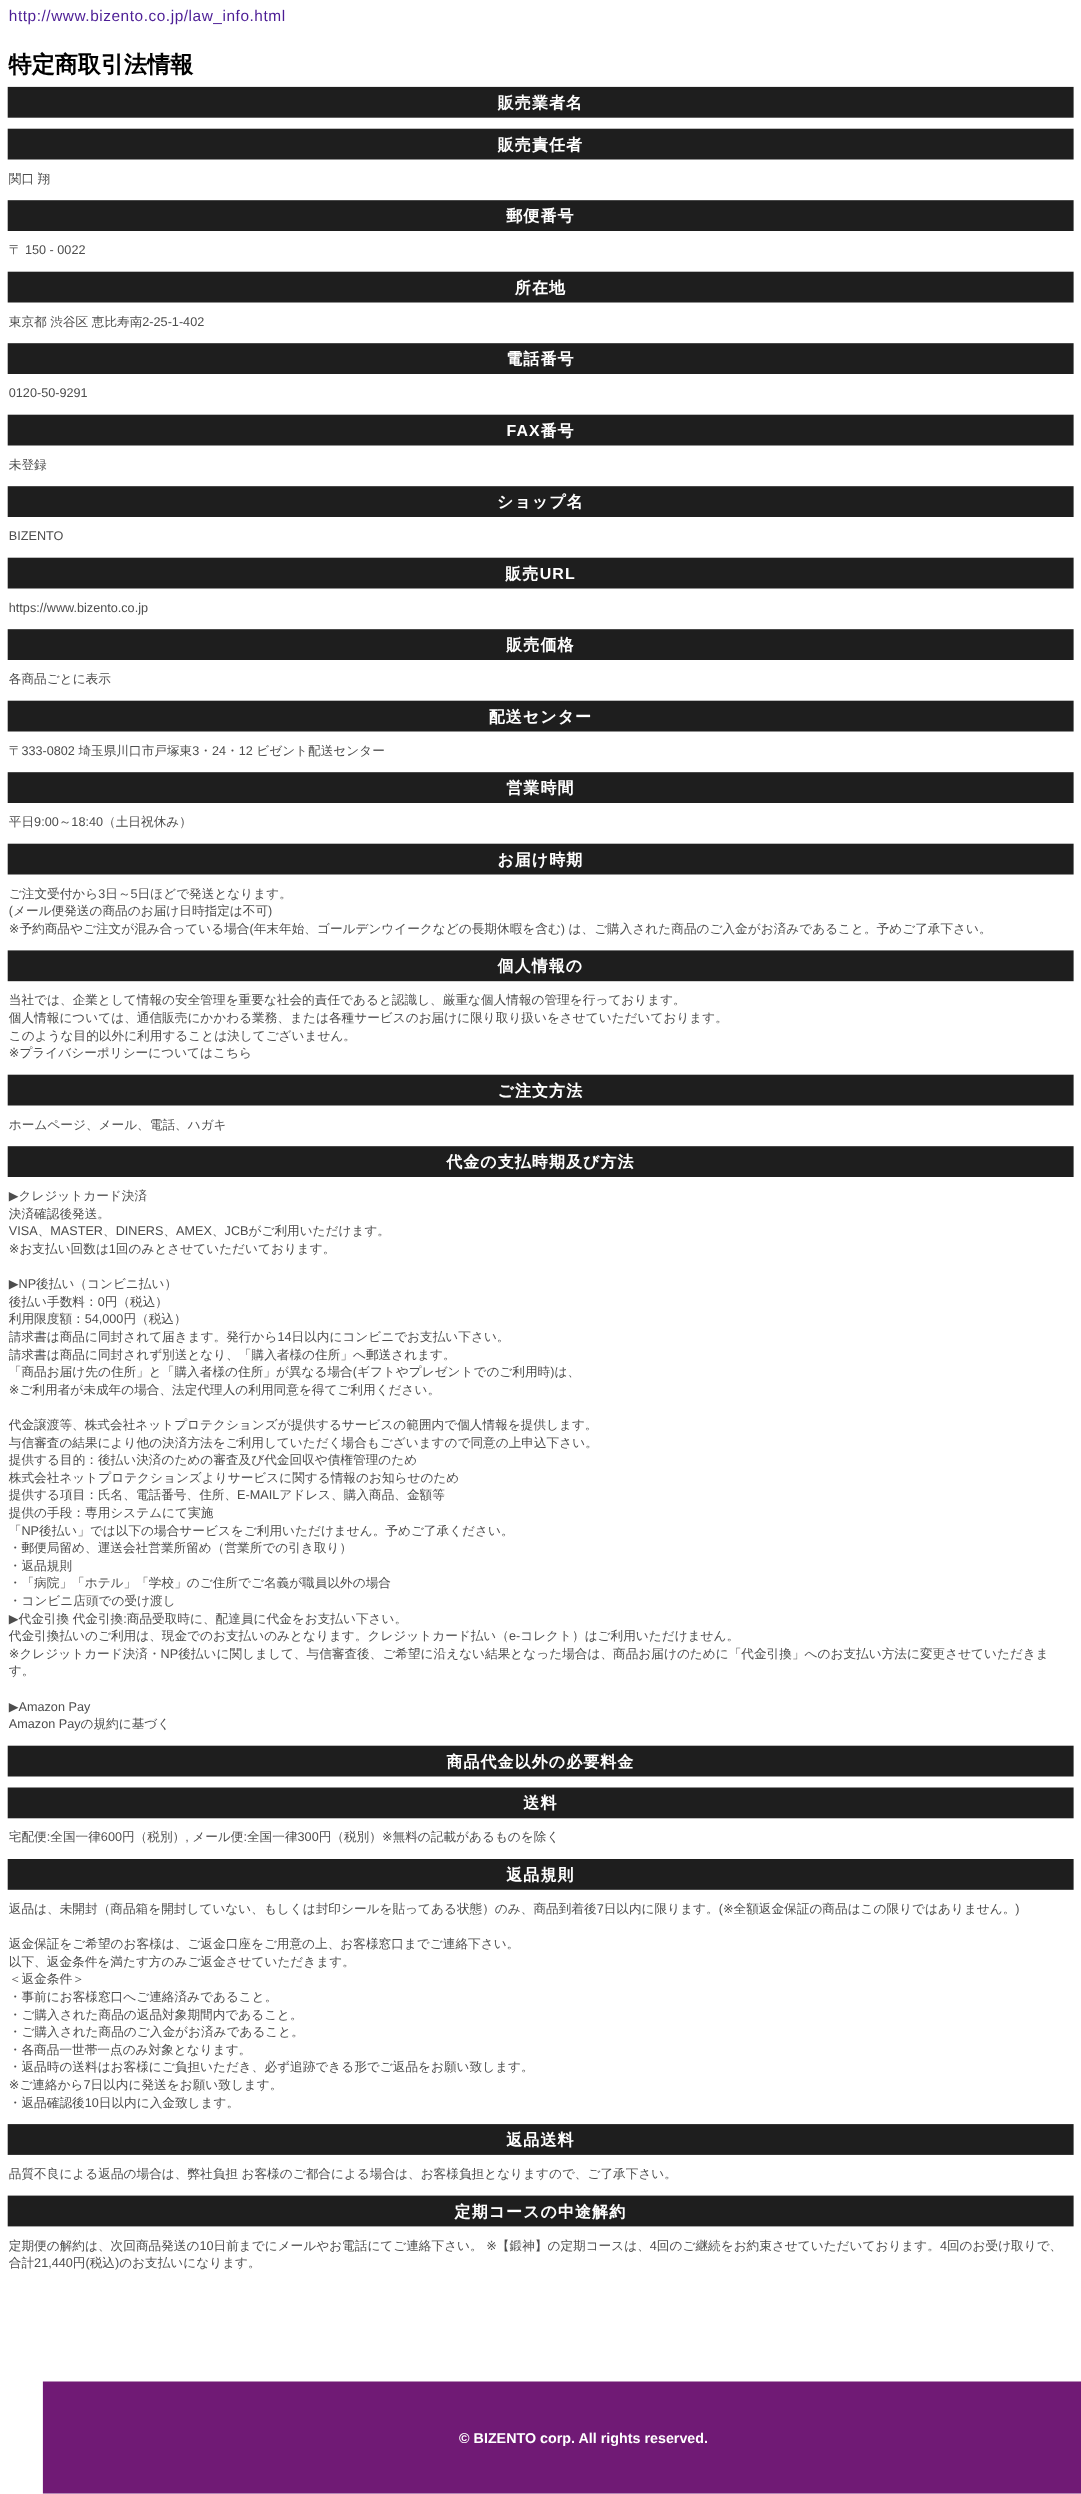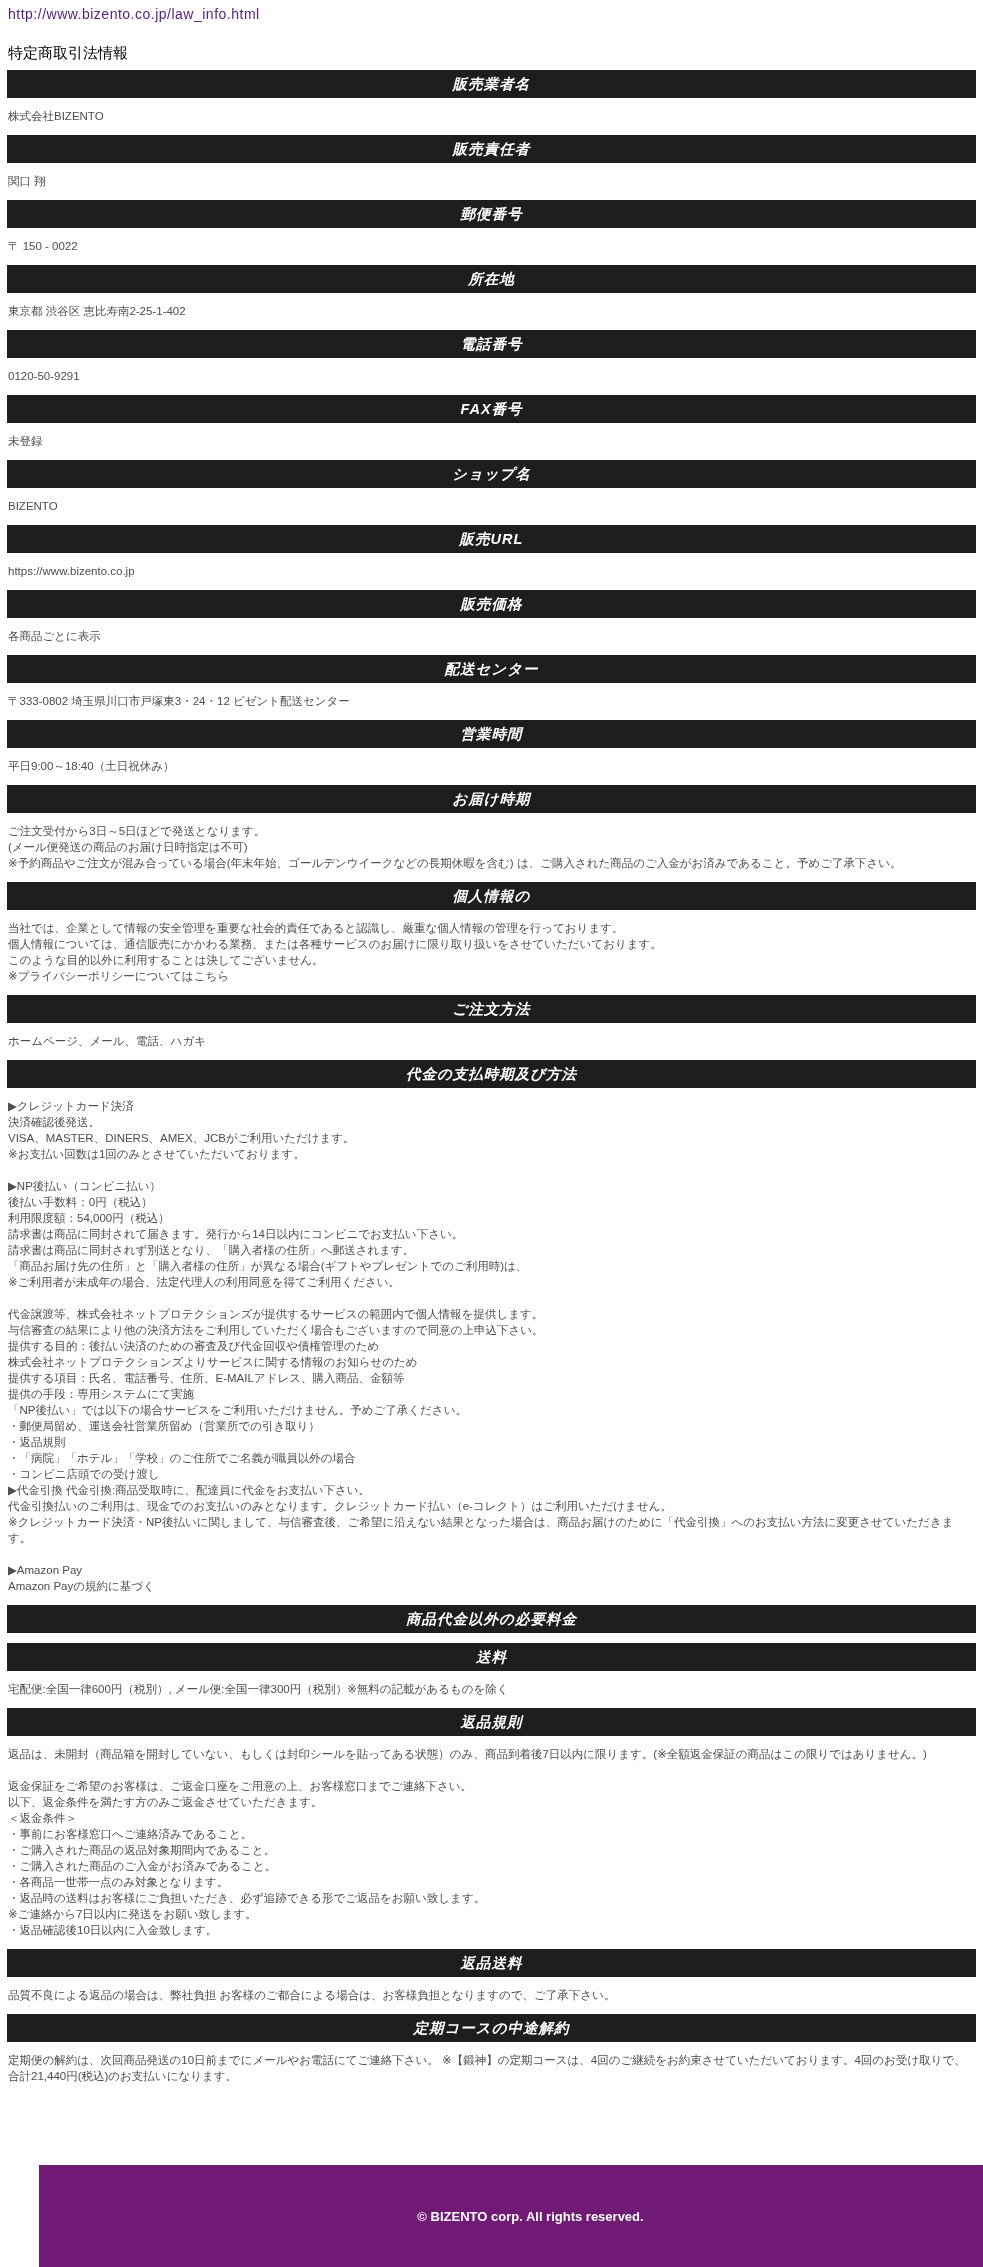--- a/index.html
+++ b/index.html
@@ -8,27 +8,27 @@
   .page {
     width:983px; min-height:2267px;
     display:flex; flex-direction:column;
     background:#ffffff;
   }
   .page-url {
     font-size:14px; color:#4c1d95;
     padding:6px 8px 0 8px; letter-spacing:0.5px;
   }
   .page-title {
-    font-size:15px; font-weight:normal; color:#000000;
+    font-size:21px; font-weight:bold; color:#000000;
     margin:22px 8px 7px 8px;
   }
   .section-bar {
     background:#1e1e1e; height:28px;
     margin:0 7px 10px 7px;
-    display:flex; align-items:center; justify-content:center;font-style:italic;
+    display:flex; align-items:center; justify-content:center;
   }
   .section-heading {
     color:#ffffff; font-size:14.5px; font-weight:bold; letter-spacing:1px;
   }
   .section-body { padding:0 8px; margin-bottom:11px; }
   .body-line {
     font-size:11.5px; color:#4d4d4d;
     line-height:16px; min-height:16px;
   }
   .footer {
@@ -42,23 +42,20 @@
 <body>
 
 <div class="page">
   <div class="page-url">http://www.bizento.co.jp/law_info.html</div>
   <h1 class="page-title">特定商取引法情報</h1>
   <main id="sections">
   <section class="section">
     <div class="section-bar">
       <span class="section-heading">販売業者名</span>
     </div>
-    <div class="section-body">
-          <div class="body-line">株式会社BIZENTO</div>
-        </div>
   </section>
 
   <section class="section">
     <div class="section-bar">
       <span class="section-heading">販売責任者</span>
     </div>
     <div class="section-body">
           <div class="body-line">関口 翔</div>
         </div>
   </section>

